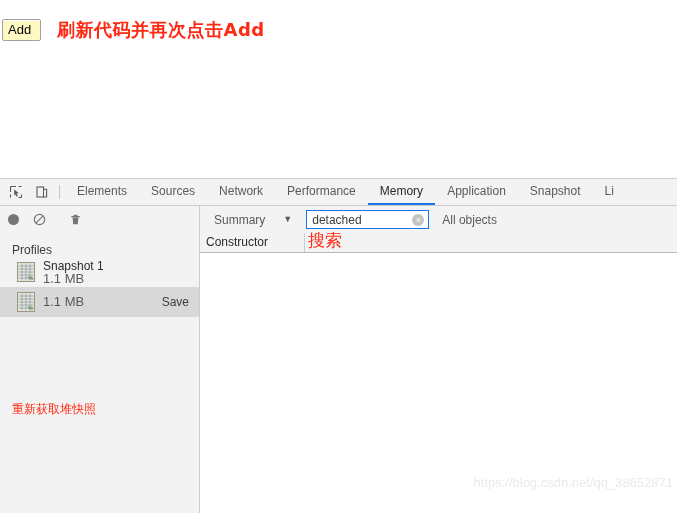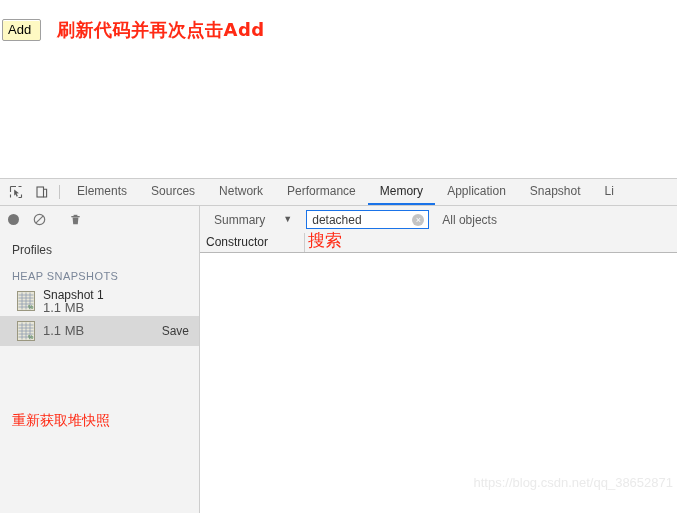--- a/index.html
+++ b/index.html
@@ -258,23 +258,23 @@
   }
   .snap-save {
     font-size: 12px;
     color: #3c3c3c;
     cursor: default;
     margin-left: 6px;
   }
   #sidebar-annotation {
     position: absolute;
     left: 12px;
-    top: 179px;
+    top: 168px;
     font-family: "DejaVu Sans", sans-serif;
-    font-size: 14px;
+    font-size: 12px;
     color: #ff2a14;
     white-space: nowrap;
   }
 
   #main-panel {
     flex: 1 1 auto;
     position: relative;
     background: #ffffff;
     min-width: 0;
   }
@@ -395,21 +395,20 @@
       </div>
 
       <div id="all-objects">All objects</div>
     </div>
   </div>
 
   <div id="dt-body">
 
     <div id="sidebar">
       <div id="profiles-title">Profiles</div>
-      <div id="heap-label">HEAP SNAPSHOTS</div>
 
       <div class="snap-row">
         <span class="snap-icon">
           <svg width="18" height="20" viewBox="0 0 18 20">
             <rect x="0.5" y="0.5" width="17" height="19" fill="#e8e6d8" stroke="#9a9780"></rect>
             <g stroke="#8f9db0" stroke-width="0.8">
               <line x1="1.5" y1="4" x2="16.5" y2="4"></line>
               <line x1="1.5" y1="7" x2="16.5" y2="7"></line>
               <line x1="1.5" y1="10" x2="16.5" y2="10"></line>
               <line x1="1.5" y1="13" x2="16.5" y2="13"></line>

